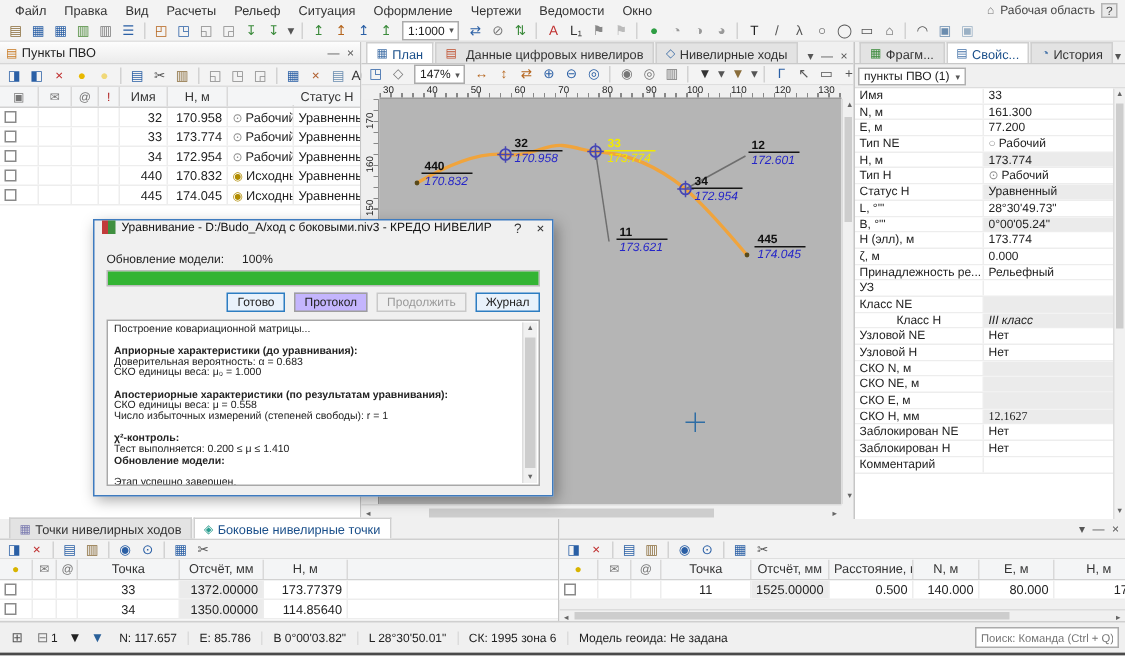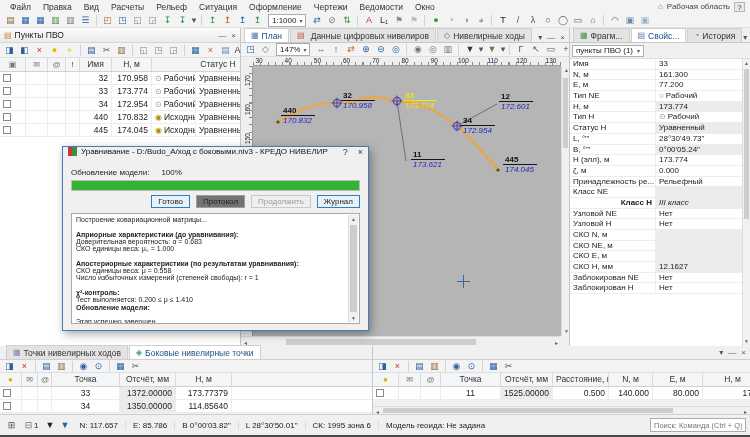--- a/index.html
+++ b/index.html
@@ -91,21 +91,21 @@
   
   .dialog{position:absolute;left:62px;top:146px;width:307px;height:185px;background:#f0f0f0;
           border:1px solid #3e7bbf;box-shadow:2px 3px 9px rgba(0,0,0,.35);z-index:50}
   .dlg-title{position:absolute;left:0;top:0;right:0;height:17px;display:flex;padding:0 5px;font-size:8px;color:#111}
   .dlg-ico{width:9px;height:9px;margin-right:4px;background:linear-gradient(90deg,#c23b3b 45%,#3f8f3f 45%);flex:none}
   .dlg-winbtns{margin-left:auto;display:flex;gap:10px;font-size:9px;color:#333}
   .dlg-progrow{position:absolute;left:8px;top:21px;right:8px;display:flex;gap:12px;font-size:8px}
   .progress{position:absolute;left:8px;right:8px;top:33px;height:11px;border:1px solid #bcbcbc;background:#e9e9e9}
   .pfill{position:absolute;left:0;top:0;bottom:0}
   .btnrow{position:absolute;right:8px;top:48px;display:flex;gap:6px}
-  .btn{min-width:36px;height:13px;line-height:11px;text-align:center;font-size:8px;background:#737373;
+  .btn{min-width:36px;height:13px;line-height:11px;text-align:center;font-size:8px;background:#c4b5fd;
        border:1px solid #9f9f9f;padding:0 6px}
   .btn.primary{border-color:#2d7dc1;background:#e9f2fb}
   .btn.disabled{color:#9a9a9a;border-color:#c9c9c9;background:#efefef}
   .dlg-log{position:absolute;left:8px;right:8px;top:66px;bottom:6px;background:#fff;border:1px solid #a8a8a8;
            padding:2px 14px 2px 4px;overflow:hidden}
   .logline{font-size:7px;line-height:7.3px;white-space:nowrap}
   .logline.b{font-weight:bold}
   .log-scroll{position:absolute;right:1px;top:1px;bottom:1px;width:10px;background:#f0f0f0;border-left:1px solid #ddd}
   .log-thumb{position:absolute;left:1px;right:1px;top:10px;bottom:10px;background:#cdcdcd}
   .log-ar{position:absolute;left:0;right:0;font-size:5px;color:#666;text-align:center;line-height:8px}
@@ -505,25 +505,29 @@
         </div>
         <div class="trow">
           <div class="tcell" style="width: 86px; text-align: left;">ζ, м</div>
           <div class="tcell" style="width: 87px; text-align: left;">0.000</div>
         </div>
         <div class="trow">
           <div class="tcell" style="width: 86px; text-align: left;">Принадлежность ре...</div>
           <div class="tcell" style="width: 87px; text-align: left;">Рельефный</div>
         </div>
         <div class="trow">
+          <div class="tcell" style="width: 86px; text-align: left;">УЗ</div>
+          <div class="tcell" style="width: 87px; text-align: left;"></div>
+        </div>
+        <div class="trow">
           <div class="tcell" style="width: 86px; text-align: left;">Класс NE</div>
           <div class="tcell shade" style="width: 87px; text-align: left;"></div>
         </div>
         <div class="trow">
-          <div class="tcell" style="width: 86px; text-align: right; font-weight: bold;">Класс H</div>
+          <div class="tcell" style="width: 86px; text-align: center;">Класс H</div>
           <div class="tcell shade" style="width: 87px; text-align: left; font-style: italic;"><span>III класс</span></div>
         </div>
         <div class="trow">
           <div class="tcell" style="width: 86px; text-align: left;">Узловой NE</div>
           <div class="tcell" style="width: 87px; text-align: left;">Нет</div>
         </div>
         <div class="trow">
           <div class="tcell" style="width: 86px; text-align: left;">Узловой H</div>
           <div class="tcell" style="width: 87px; text-align: left;">Нет</div>
         </div>
@@ -534,29 +538,33 @@
         <div class="trow">
           <div class="tcell" style="width: 86px; text-align: left;">СКО NE, м</div>
           <div class="tcell shade" style="width: 87px; text-align: left;"></div>
         </div>
         <div class="trow">
           <div class="tcell" style="width: 86px; text-align: left;">СКО E, м</div>
           <div class="tcell shade" style="width: 87px; text-align: left;"></div>
         </div>
         <div class="trow">
           <div class="tcell" style="width: 86px; text-align: left;">СКО H, мм</div>
-          <div class="tcell shade" style="width: 87px; text-align: left;"><span>12.1627</span></div>
+          <div class="tcell shade" style="width: 87px; text-align: left; font-family: Liberation Serif, serif;"><span>12.1627</span></div>
         </div>
         <div class="trow">
           <div class="tcell" style="width: 86px; text-align: left;">Заблокирован NE</div>
           <div class="tcell" style="width: 87px; text-align: left;">Нет</div>
         </div>
         <div class="trow">
           <div class="tcell" style="width: 86px; text-align: left;">Заблокирован H</div>
           <div class="tcell" style="width: 87px; text-align: left;">Нет</div>
+        </div>
+        <div class="trow">
+          <div class="tcell" style="width: 86px; text-align: left;">Комментарий</div>
+          <div class="tcell" style="width: 87px; text-align: left;"></div>
         </div>
       </div>
     <div class="props-scroll">
       <span class="sarrow" style="top:0;left:1px">▲</span>
       <div class="props-thumb"></div>
       <span class="sarrow" style="bottom:0;left:1px">▼</span>
     </div>
   </div>
 
   <div class="dialog">

